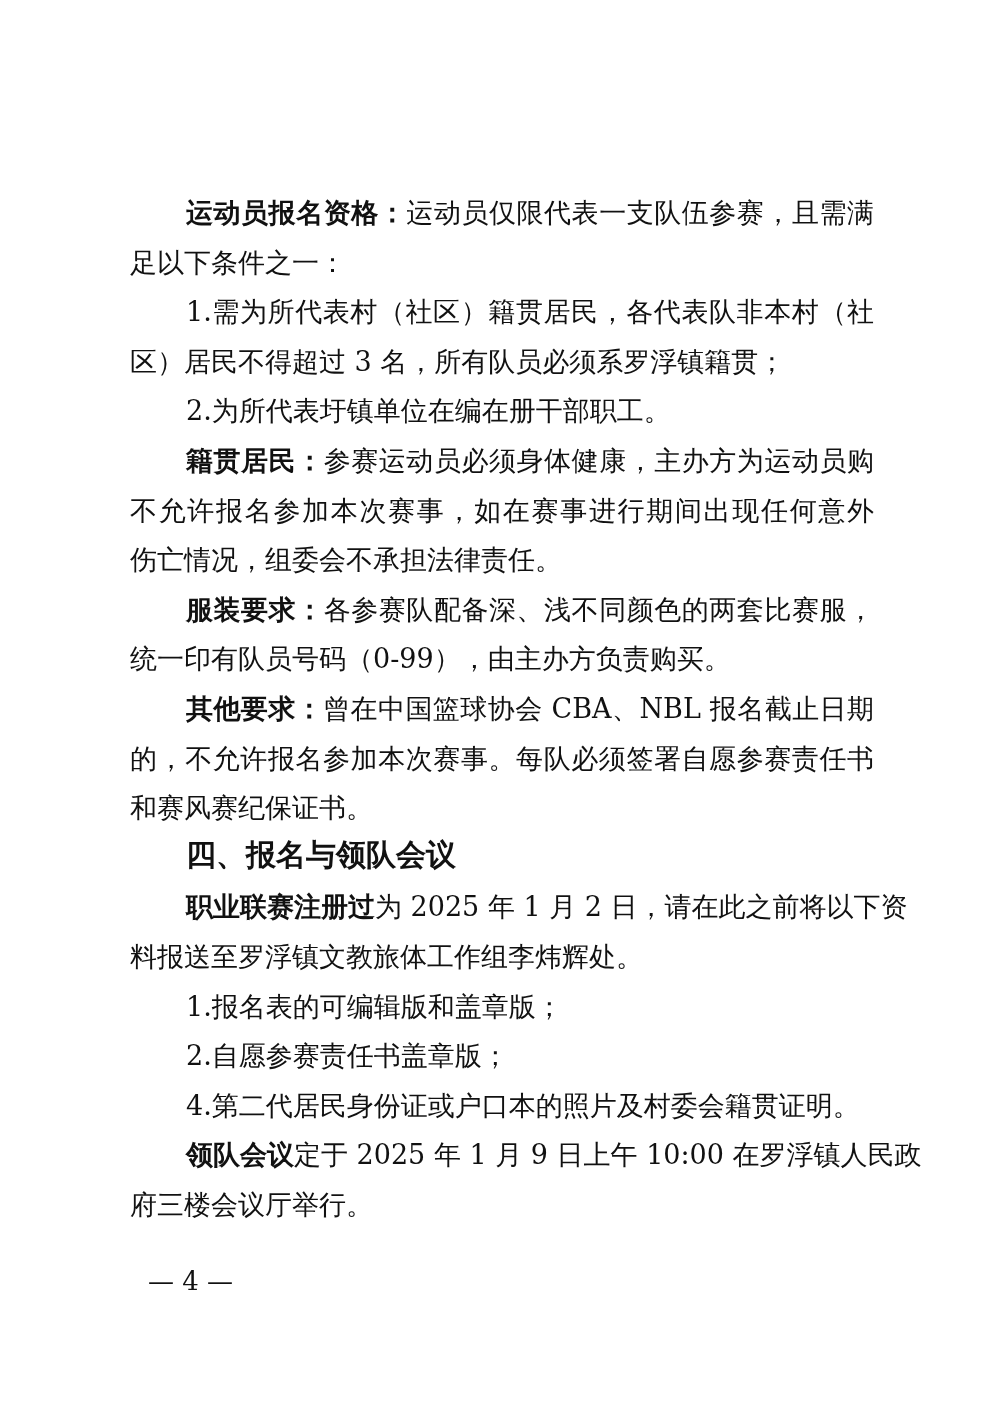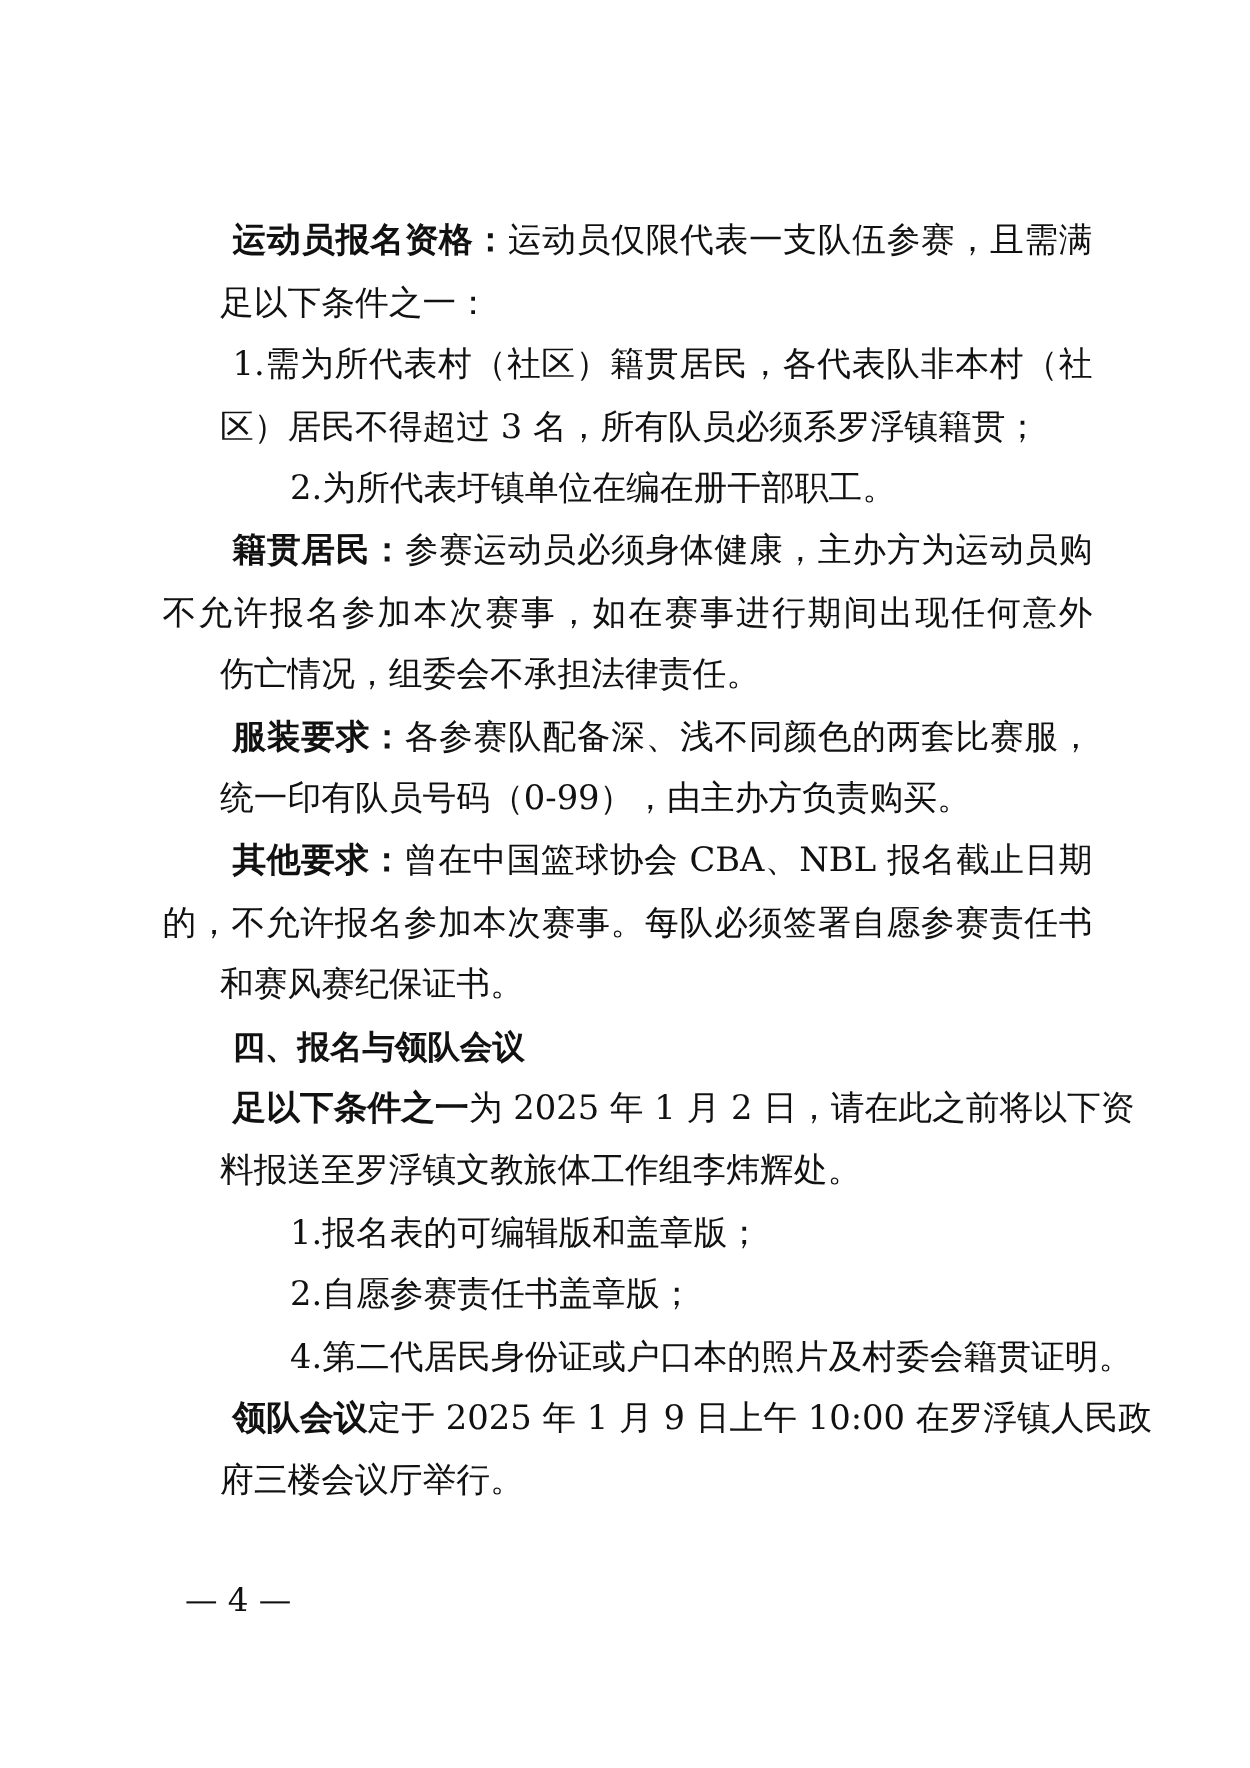--- a/index.html
+++ b/index.html
@@ -1,24 +1,24 @@
 <!DOCTYPE html>
 <html><head>
 <meta charset="utf-8">
 <style>
   html, body { margin:0; padding:0; background:#ffffff; }
   body { width:1000px; height:1414px; position:relative; overflow:hidden;
          font-family:"DejaVu Serif","Liberation Serif",serif; color:#111; }
-  .page { position:absolute; left:130px; top:168px; width:744px; }
+  .page { position:absolute; left:130px; top:188px; width:744px; }
   .line { height:49.6px; line-height:49.6px; font-size:27px; white-space:nowrap;
           text-align:justify; text-align-last:justify; letter-spacing:0px; }
-  .line.last { text-align-last:left;margin-left:46px; }
+  .line.last { text-align-last:left; }
   .indent { padding-left:56px; }
   .b { font-weight:bold; }
-  .heading { font-family:Liberation Sans, sans-serif; font-weight:bold; font-size:26px; text-align-last:left; }
+  .heading { font-family:Liberation Mono, monospace; font-weight:bold; font-size:30px; text-align-last:left; }
   .pagenum { position:absolute; left:148px; top:1266px; font-size:26px; }
 </style>
 </head>
 <body>
 
 <div class="page">
   <div class="line indent"><span class="b">运动员报名资格：</span><span>运动员仅限代表一支队伍参赛，且需满</span></div>
   <div class="line last">足以下条件之一：</div>
 
   <div class="line indent">1.需为所代表村（社区）籍贯居民，各代表队非本村（社</div>
@@ -31,21 +31,21 @@
 
   <div class="line indent"><span class="b">服装要求：</span><span>各参赛队配备深、浅不同颜色的两套比赛服，</span></div>
   <div class="line last">统一印有队员号码（0-99），由主办方负责购买。</div>
 
   <div class="line indent"><span class="b">其他要求：</span><span>曾在中国篮球协会 CBA、NBL 报名截止日期</span></div>
   <div class="line">的，不允许报名参加本次赛事。每队必须签署自愿参赛责任书</div>
   <div class="line last">和赛风赛纪保证书。</div>
 
   <div class="line indent heading">四、报名与领队会议</div>
 
-  <div class="line indent"><span class="b">足以下条件之一</span><span>为 2025 年 1 月 2 日，请在此之前将以下资</span></div>
+  <div class="line indent"><span class="b">职业联赛注册过</span><span>为 2025 年 1 月 2 日，请在此之前将以下资</span></div>
   <div class="line last">料报送至罗浮镇文教旅体工作组李炜辉处。</div>
 
   <div class="line indent last">1.报名表的可编辑版和盖章版；</div>
   <div class="line indent last">2.自愿参赛责任书盖章版；</div>
   <div class="line indent last">4.第二代居民身份证或户口本的照片及村委会籍贯证明。</div>
 
   <div class="line indent"><span class="b">领队会议</span><span>定于 2025 年 1 月 9 日上午 10:00 在罗浮镇人民政</span></div>
   <div class="line last">府三楼会议厅举行。</div>
 </div>
 

